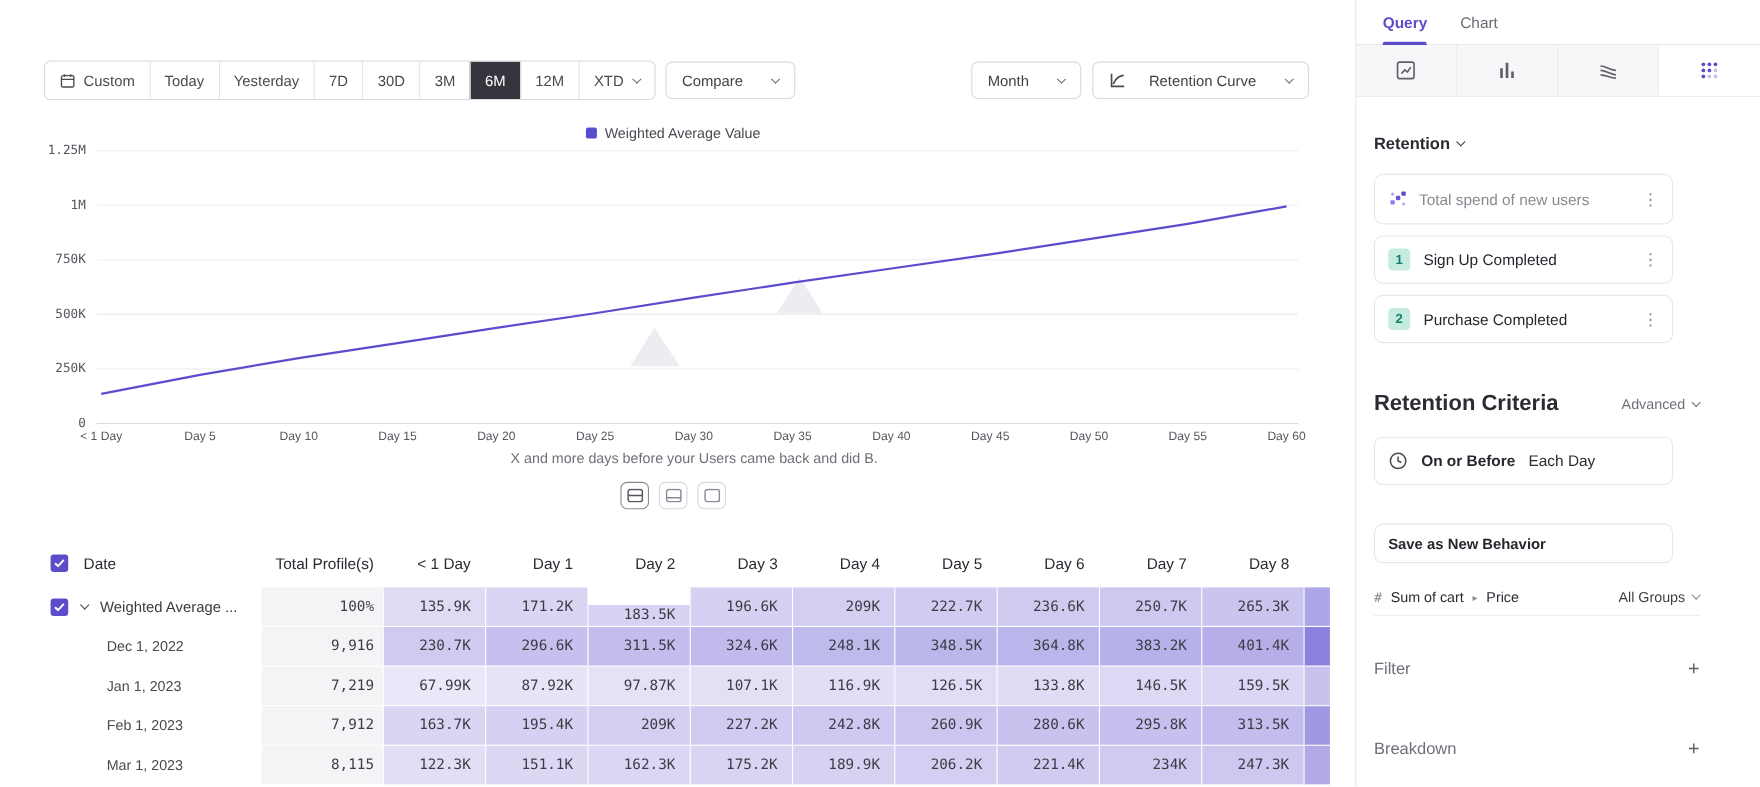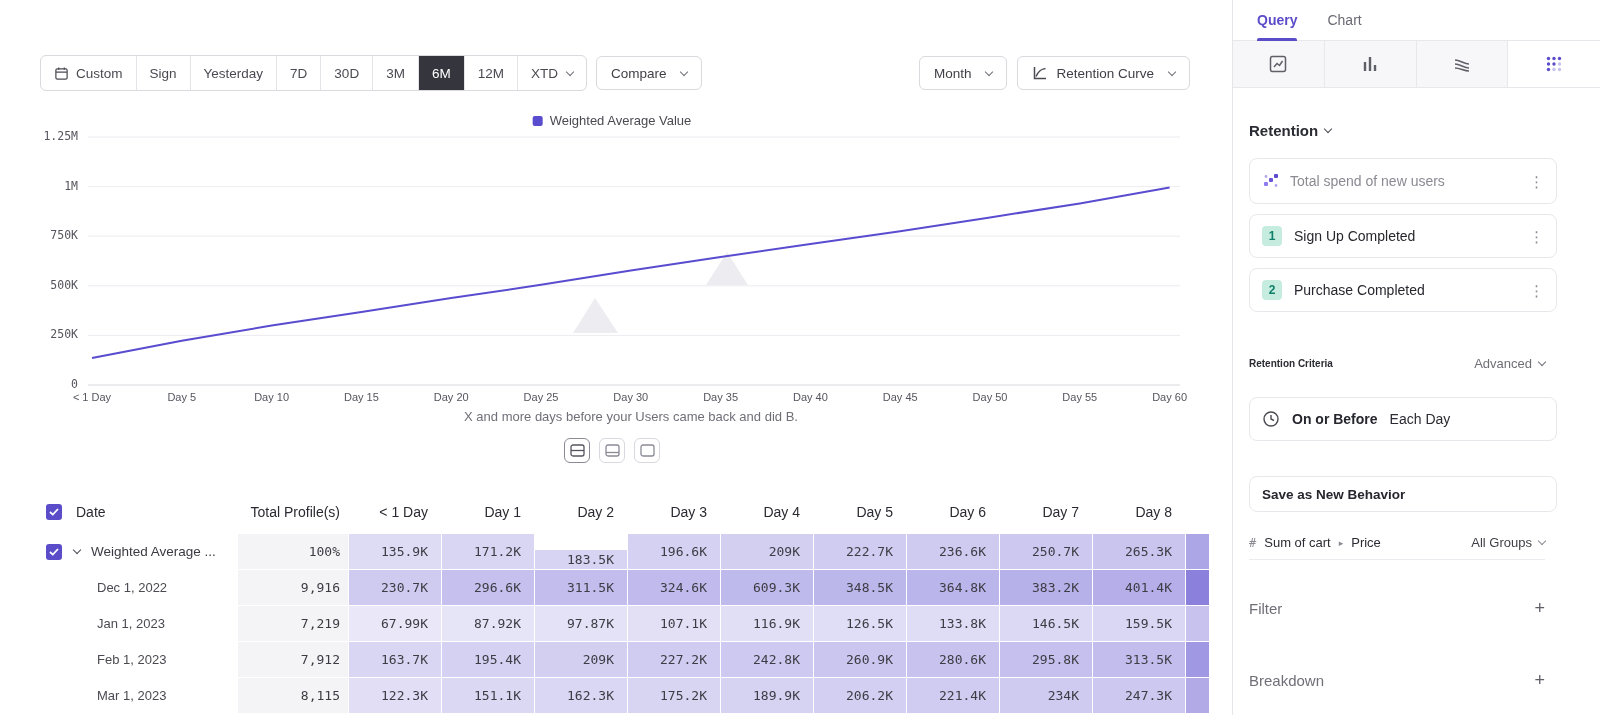--- a/index.html
+++ b/index.html
@@ -7,21 +7,21 @@
 body{position:relative;overflow:hidden;background:#fff;font-family:"Liberation Sans",sans-serif;color:#2c2c33;}
 .chev{width:6px;height:6px;border-right:1.4px solid currentColor;border-bottom:1.4px solid currentColor;transform:rotate(45deg);display:inline-block;flex:0 0 auto;margin-top:-3px;margin-left:7px;}
 .kebab{font-size:15px;color:#8b8b95;line-height:1;cursor:pointer;}
 
 #main{position:absolute;left:0;top:0;width:1232px;height:715px;}
 #toolbar{position:absolute;left:40px;top:55px;width:1150px;display:flex;align-items:center;}
 .seg{display:flex;border:1px solid #d9d9de;border-radius:6px;overflow:hidden;background:#fff;}
 .seg-item{height:34px;display:flex;align-items:center;gap:7px;padding:0 13px;font-size:13.5px;color:#4a4a52;border-left:1px solid #e3e3e8;cursor:pointer;white-space:nowrap;}
 .seg-item:first-child{border-left:none;}
 .seg-item.selected{background:#35353e;color:#fff;}
-.btn{height:34px;display:inline-flex;align-items:center;gap:8px;padding:0 14px;border:1px solid #d9d9de;border-radius:6px;background:#fff;font-size:13.5px;color:#3f3f47;cursor:pointer;white-space:nowrap;}
+.btn{height:34px;display:inline-flex;align-items:center;gap:20px;padding:0 14px;border:1px solid #d9d9de;border-radius:6px;background:#fff;font-size:13.5px;color:#3f3f47;cursor:pointer;white-space:nowrap;}
 #right-controls{margin-left:auto;display:flex;gap:10px;}
 #legend{position:absolute;left:612px;top:113px;transform:translateX(-50%);display:flex;align-items:center;gap:7px;font-size:13px;color:#4a4a52;}
 #legend .swatch{width:10px;height:10px;border-radius:2px;}
 #chart-wrap{position:absolute;left:40px;top:130px;width:1150px;height:262px;}
 .ylab{position:absolute;left:30px;width:48px;text-align:right;font-size:11.5px;color:#55555e;font-family:"DejaVu Sans Mono",monospace;}
 .xlab{position:absolute;top:391px;transform:translateX(-50%);font-size:11px;color:#55555e;white-space:nowrap;}
 #caption{position:absolute;left:631px;top:409px;transform:translateX(-50%);font-size:13px;color:#6f6f78;white-space:nowrap;}
 #density{position:absolute;left:612px;top:438px;transform:translateX(-50%);display:flex;gap:9px;}
 .dens-btn{width:26px;height:25px;border:1px solid #d8d8de;border-radius:6px;background:#fff;display:flex;align-items:center;justify-content:center;cursor:pointer;}
 .dens-btn.selected{border-color:#8a8a96;}
@@ -43,28 +43,28 @@
 #sidebar{position:absolute;left:1232px;top:0;width:368px;height:715px;border-left:1px solid #e6e6ea;background:#fff;}
 #tabs{position:absolute;left:0;top:0;width:100%;height:41px;border-bottom:1px solid #e8e8ec;display:flex;align-items:center;padding-left:24px;gap:30px;}
 .tab{font-size:14px;color:#6a6a74;cursor:pointer;position:relative;height:41px;display:flex;align-items:center;}
 .tab.active{color:#5b4cc9;font-weight:700;}
 .tab.active::after{content:"";position:absolute;left:0;right:0;bottom:0;height:3px;border-radius:2px 2px 0 0;background:#5b4cc9;}
 #chart-type-row{position:absolute;left:0;top:41px;width:100%;height:47px;display:grid;grid-template-columns:repeat(4,1fr);border-bottom:1px solid #e8e8ec;}
 .ct-seg{display:flex;align-items:center;justify-content:center;background:#f7f7f9;border-right:1px solid #e8e8ec;cursor:pointer;color:#5f5f68;}
 .ct-seg:last-child{border-right:none;}
 .ct-seg.selected{background:#fff;color:#5b4cc9;}
 #retention-label{position:absolute;left:16px;top:122px;font-size:15px;font-weight:700;color:#2b2b33;display:flex;align-items:center;cursor:pointer;}
-.card{position:absolute;left:16px;width:308px;border:1px solid #e8e8ec;border-radius:8px;background:#fff;display:flex;align-items:center;padding:0 12px;}
+.card{position:absolute;left:16px;width:272px;border:1px solid #e8e8ec;border-radius:8px;background:#fff;display:flex;align-items:center;padding:0 12px;}
 #behavior-title{top:158px;height:46px;gap:10px;}
 #behavior-title .title-text{color:#8a8a93;font-size:14px;flex:1;}
 .step-row{display:flex;align-items:center;gap:12px;}
 .step-badge{width:20px;height:20px;border-radius:4px;background:#c6ecdf;color:#0d7f69;font-size:12px;font-weight:700;display:flex;align-items:center;justify-content:center;flex:0 0 auto;}
 .step-label{font-size:14px;font-weight:500;color:#26262e;flex:1;}
 #criteria-head{position:absolute;left:16px;top:356px;width:296px;display:flex;align-items:center;}
-#criteria-head .h{font-size:10px;font-weight:700;color:#2b2b33;}
+#criteria-head .h{font-size:20px;font-weight:700;color:#2b2b33;}
 #criteria-head .adv{margin-left:auto;font-size:13px;color:#6f6f78;display:flex;align-items:center;cursor:pointer;}
 #criteria-row{top:397px;height:44px;gap:12px;}
 #criteria-row .cond{font-size:14px;font-weight:700;color:#26262e;}
 #criteria-row .freq{font-size:14px;color:#2b2b33;margin-left:0;}
 #save-row{top:476px;height:36px;}
 #save-row .txt{font-size:13.5px;font-weight:700;color:#26262e;}
 #sum-row{position:absolute;left:16px;top:526px;width:296px;height:34px;display:flex;align-items:center;gap:8px;border-bottom:1px solid #ececf0;cursor:pointer;}
 #sum-row .hash{font-size:12px;color:#8a8a93;font-family:"DejaVu Sans Mono",monospace;}
 #sum-row .m-label{font-size:13px;font-weight:500;color:#2b2b33;text-align:right;}
 #sum-row .sep{font-size:9px;color:#8a8a93;}
@@ -85,21 +85,21 @@
         <div class="seg-item">
           <svg width="15" height="15" viewBox="0 0 16 16">
             <rect x="2" y="3" width="12" height="11" rx="1.5" fill="none" stroke="currentColor" stroke-width="1.3"></rect>
             <line x1="2" y1="6.5" x2="14" y2="6.5" stroke="currentColor" stroke-width="1.3"></line>
             <line x1="5" y1="1.5" x2="5" y2="4" stroke="currentColor" stroke-width="1.3"></line>
             <line x1="11" y1="1.5" x2="11" y2="4" stroke="currentColor" stroke-width="1.3"></line>
           </svg>
           <span>Custom</span>
         </div>
         <div class="seg-item">
-          <span>Sign</span>
+          <span>Today</span>
         </div>
         <div class="seg-item">
           <span>Yesterday</span>
         </div>
         <div class="seg-item">
           <span>7D</span>
         </div>
         <div class="seg-item">
           <span>30D</span>
         </div>
@@ -246,21 +246,21 @@
       </div>
       <div class="trow">
         <div class="c-label child">
           <span>Dec 1, 2022</span>
         </div>
         <div class="c-prof">9,916</div>
         <div class="c-val" style="background: rgba(90, 76, 205, 0.29);">230.7K</div>
         <div class="c-val" style="background: rgba(90, 76, 205, 0.353);">296.6K</div>
         <div class="c-val" style="background: rgba(90, 76, 205, 0.37);">311.5K</div>
         <div class="c-val" style="background: rgba(90, 76, 205, 0.38);">324.6K</div>
-        <div class="c-val" style="background: rgba(90, 76, 205, 0.39);">609.3K</div>
+        <div class="c-val" style="background: rgba(90, 76, 205, 0.39);">248.1K</div>
         <div class="c-val" style="background: rgba(90, 76, 205, 0.404);">348.5K</div>
         <div class="c-val" style="background: rgba(90, 76, 205, 0.416);">364.8K</div>
         <div class="c-val" style="background: rgba(90, 76, 205, 0.435);">383.2K</div>
         <div class="c-val" style="background: rgba(90, 76, 205, 0.45);">401.4K</div>
         <div class="c-sliver" style="background: rgba(90, 76, 205, 0.7);"></div>
       </div>
       <div class="trow">
         <div class="c-label child">
           <span>Jan 1, 2023</span>
         </div>

